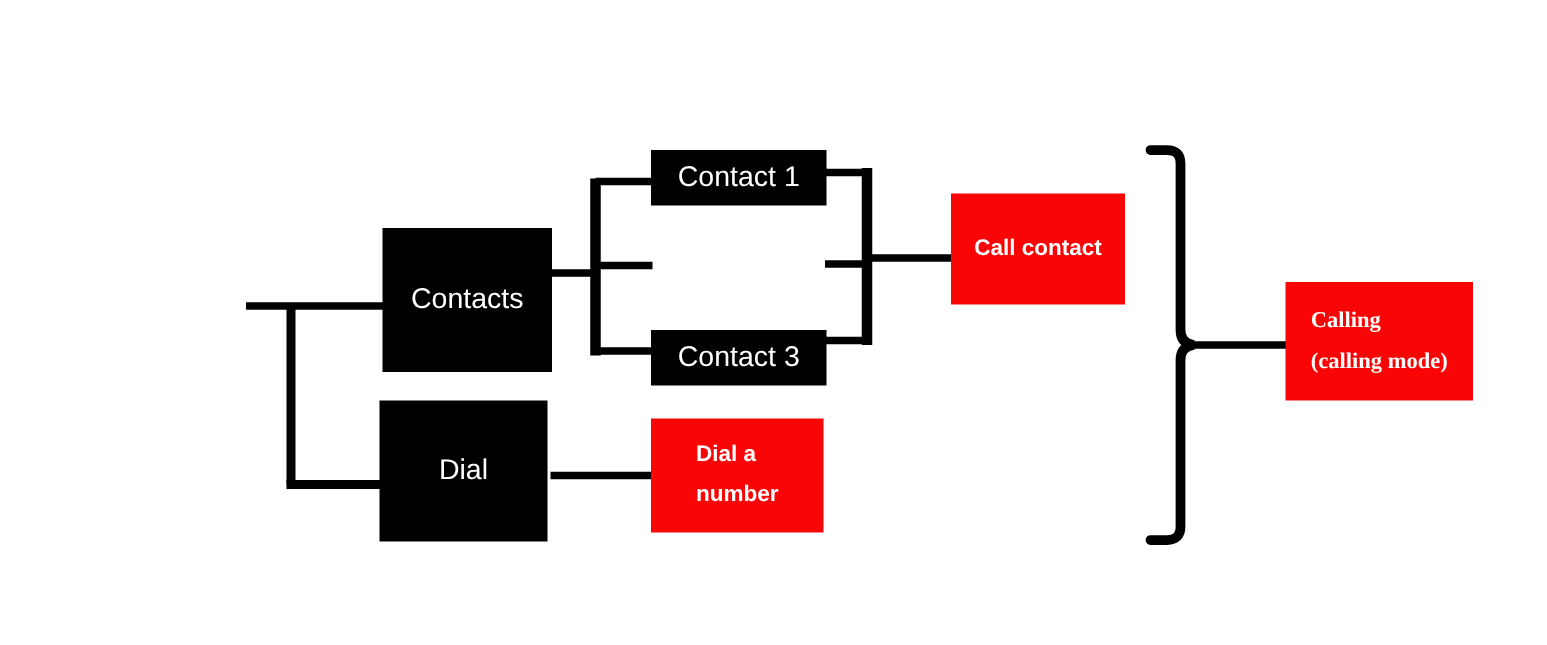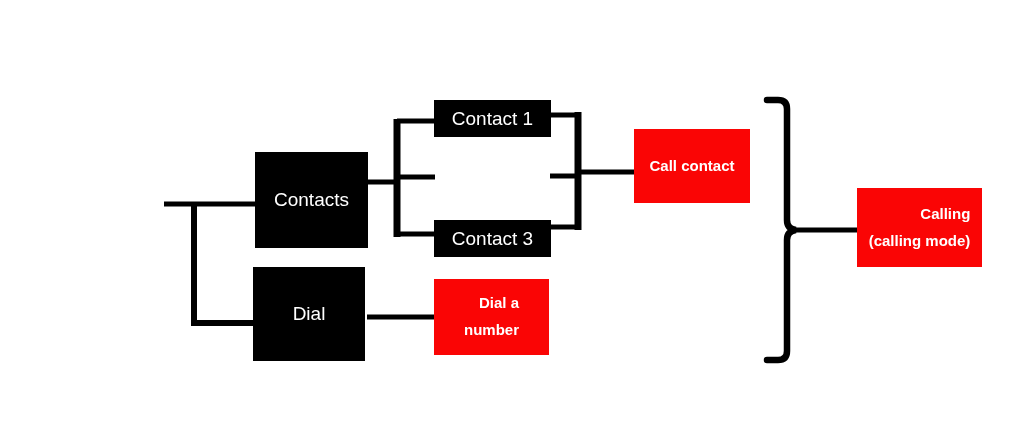--- a/index.html
+++ b/index.html
@@ -15,21 +15,21 @@
     background:var(--bg);
     font-family:"Liberation Sans",sans-serif;
     overflow:hidden;
   }
   .connectors{
     position:absolute;left:0;top:0;
   }
   .node{
     position:absolute;
     display:flex;align-items:center;justify-content:center;
-    text-align:right;
+    text-align:left;
     color:var(--text);
     white-space:pre-line;
     box-sizing:border-box;
   }
   .node.black{
     background:var(--black);
     font-size:19px;
     font-weight:400;
     line-height:1.45;
   }
@@ -41,21 +41,21 @@
   }
   
   .n-home        {left:49px;  top:153px; width:115px; height:97px;}
   .n-contacts    {left:255px; top:152px; width:113px; height:96px;}
   .n-dial        {left:253px; top:267px; width:112px; height:94px;}
   .n-contact1    {left:434px; top:100px; width:117px; height:37px;}
   .n-contact2    {left:434px; top:157px; width:117px; height:37px;}
   .n-contact3    {left:434px; top:220px; width:117px; height:37px;}
   .n-callcontact {left:634px; top:129px; width:116px; height:74px;}
   .n-dialnumber  {left:434px; top:279px; width:115px; height:76px;}
-  .n-calling     {left:857px; top:188px; width:125px; height:79px;}
+  .n-calling     {left:857px; top:188px; width:125px; height:79px;font-family:Liberation Serif, serif;}
 
   .connectors path{stroke:var(--black);fill:none;}
 </style>
 </head>
 <body>
 
 <div class="canvas">
 
   <svg class="connectors" width="1031" height="430" viewBox="0 0 1031 430">
     <g>

